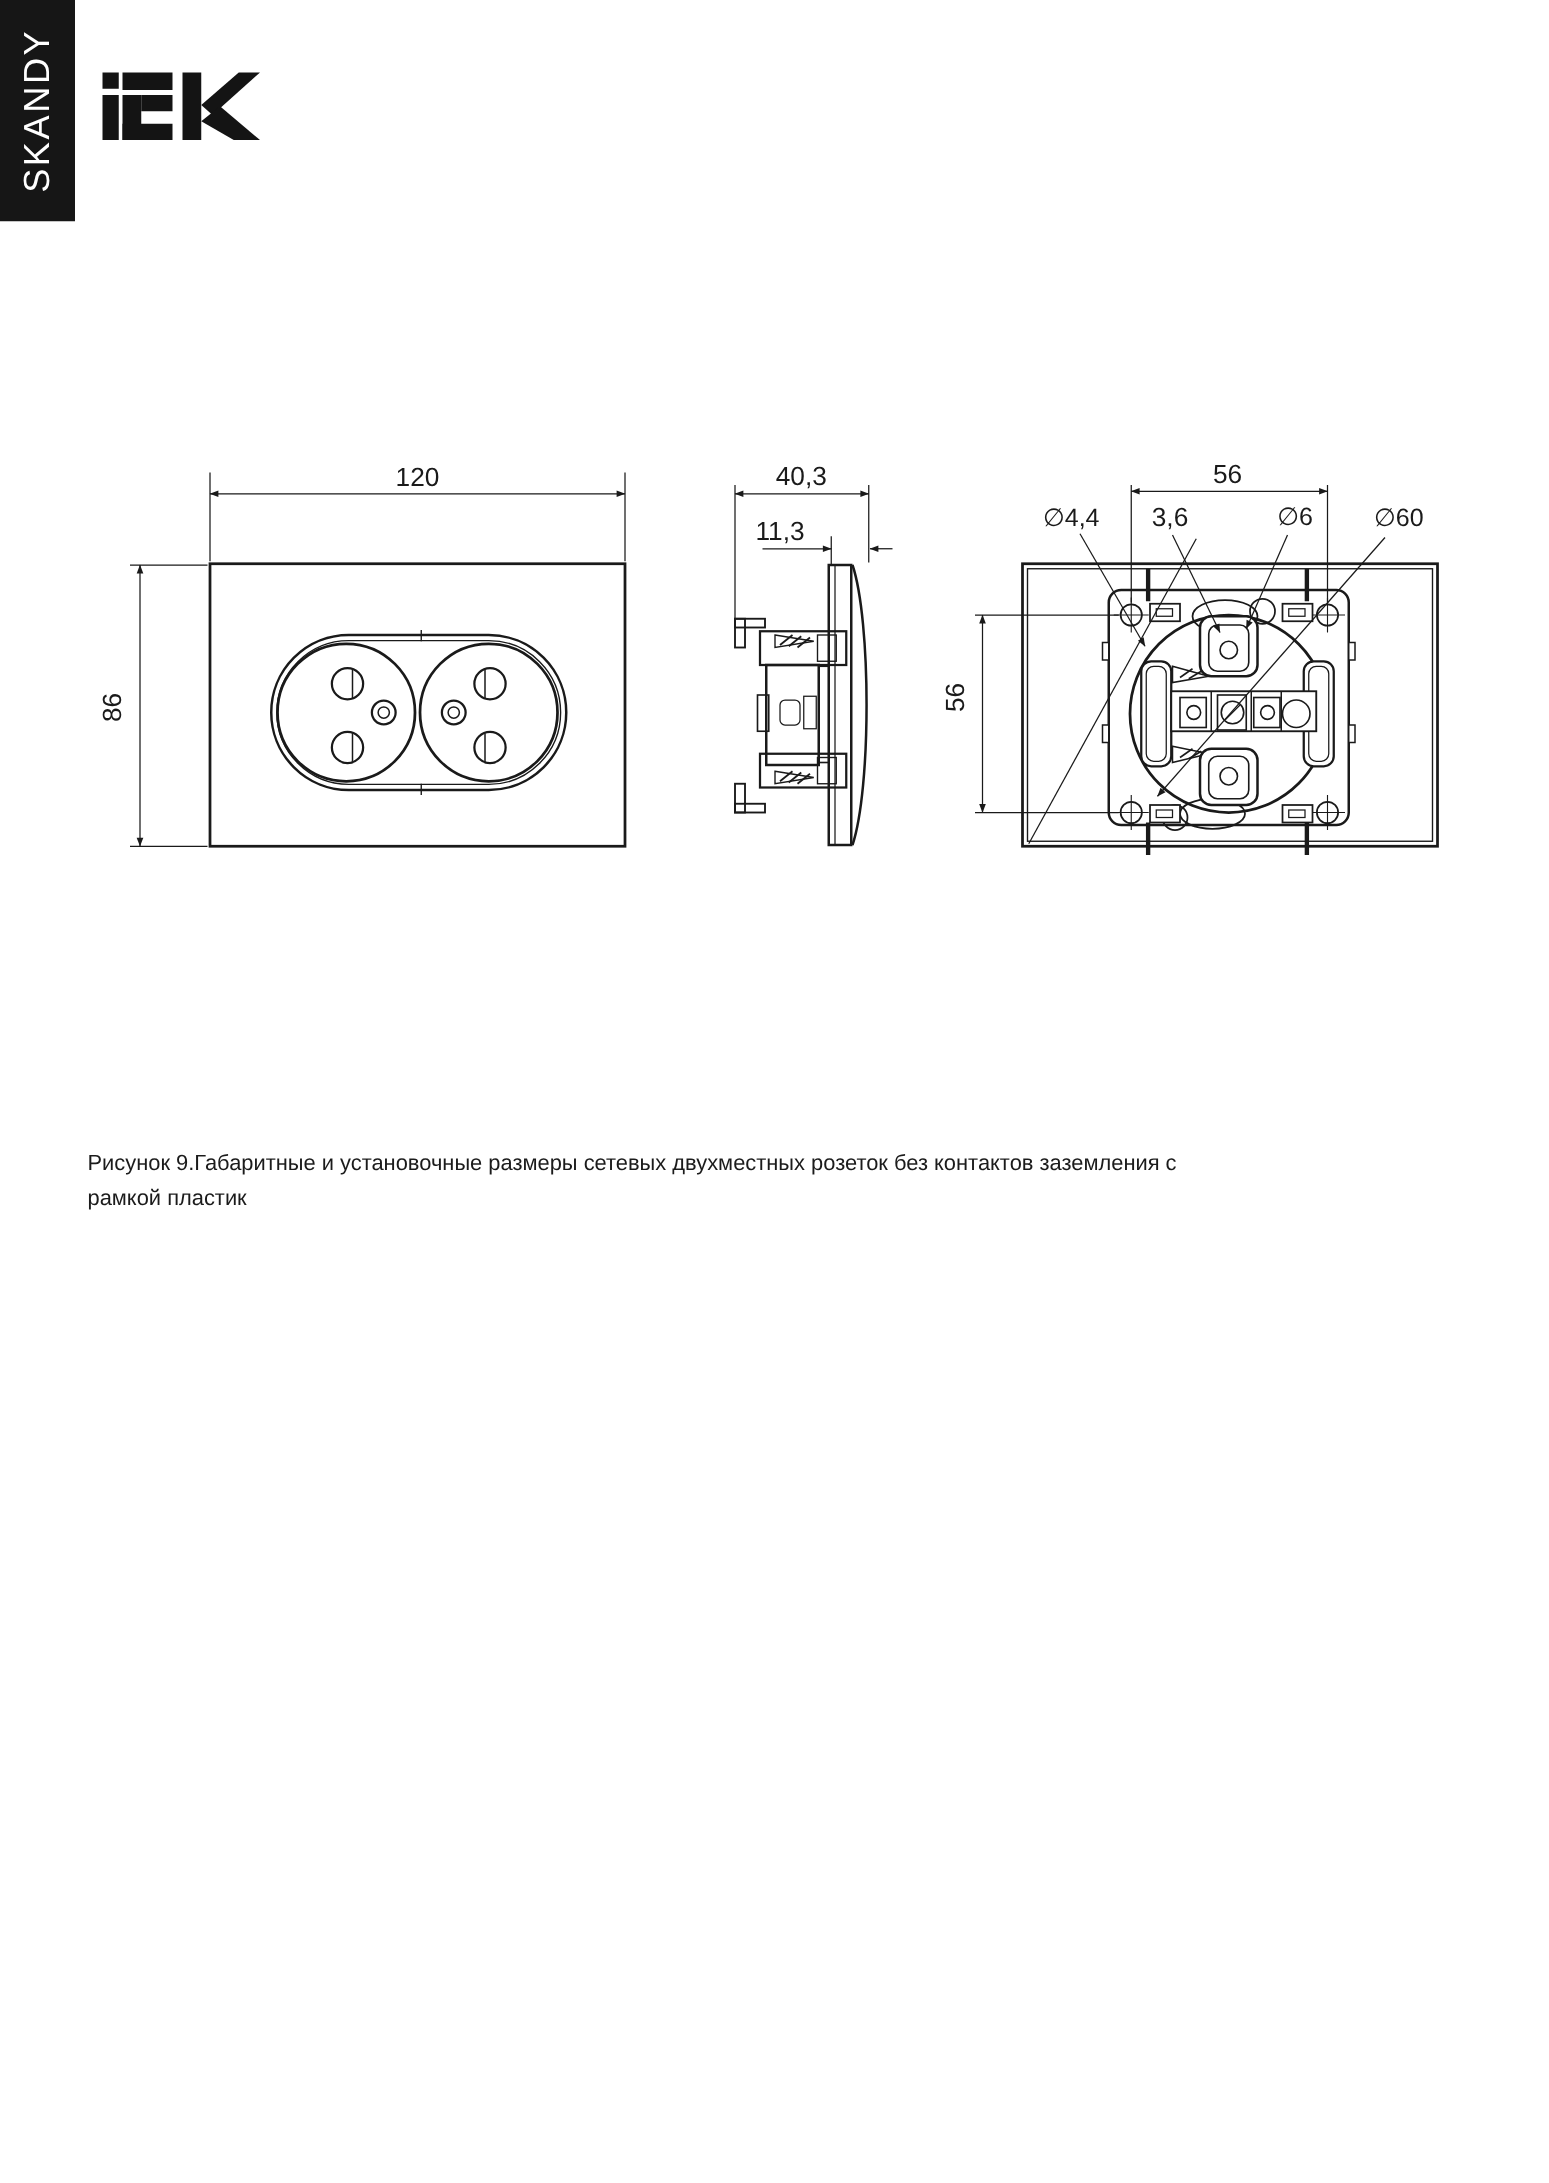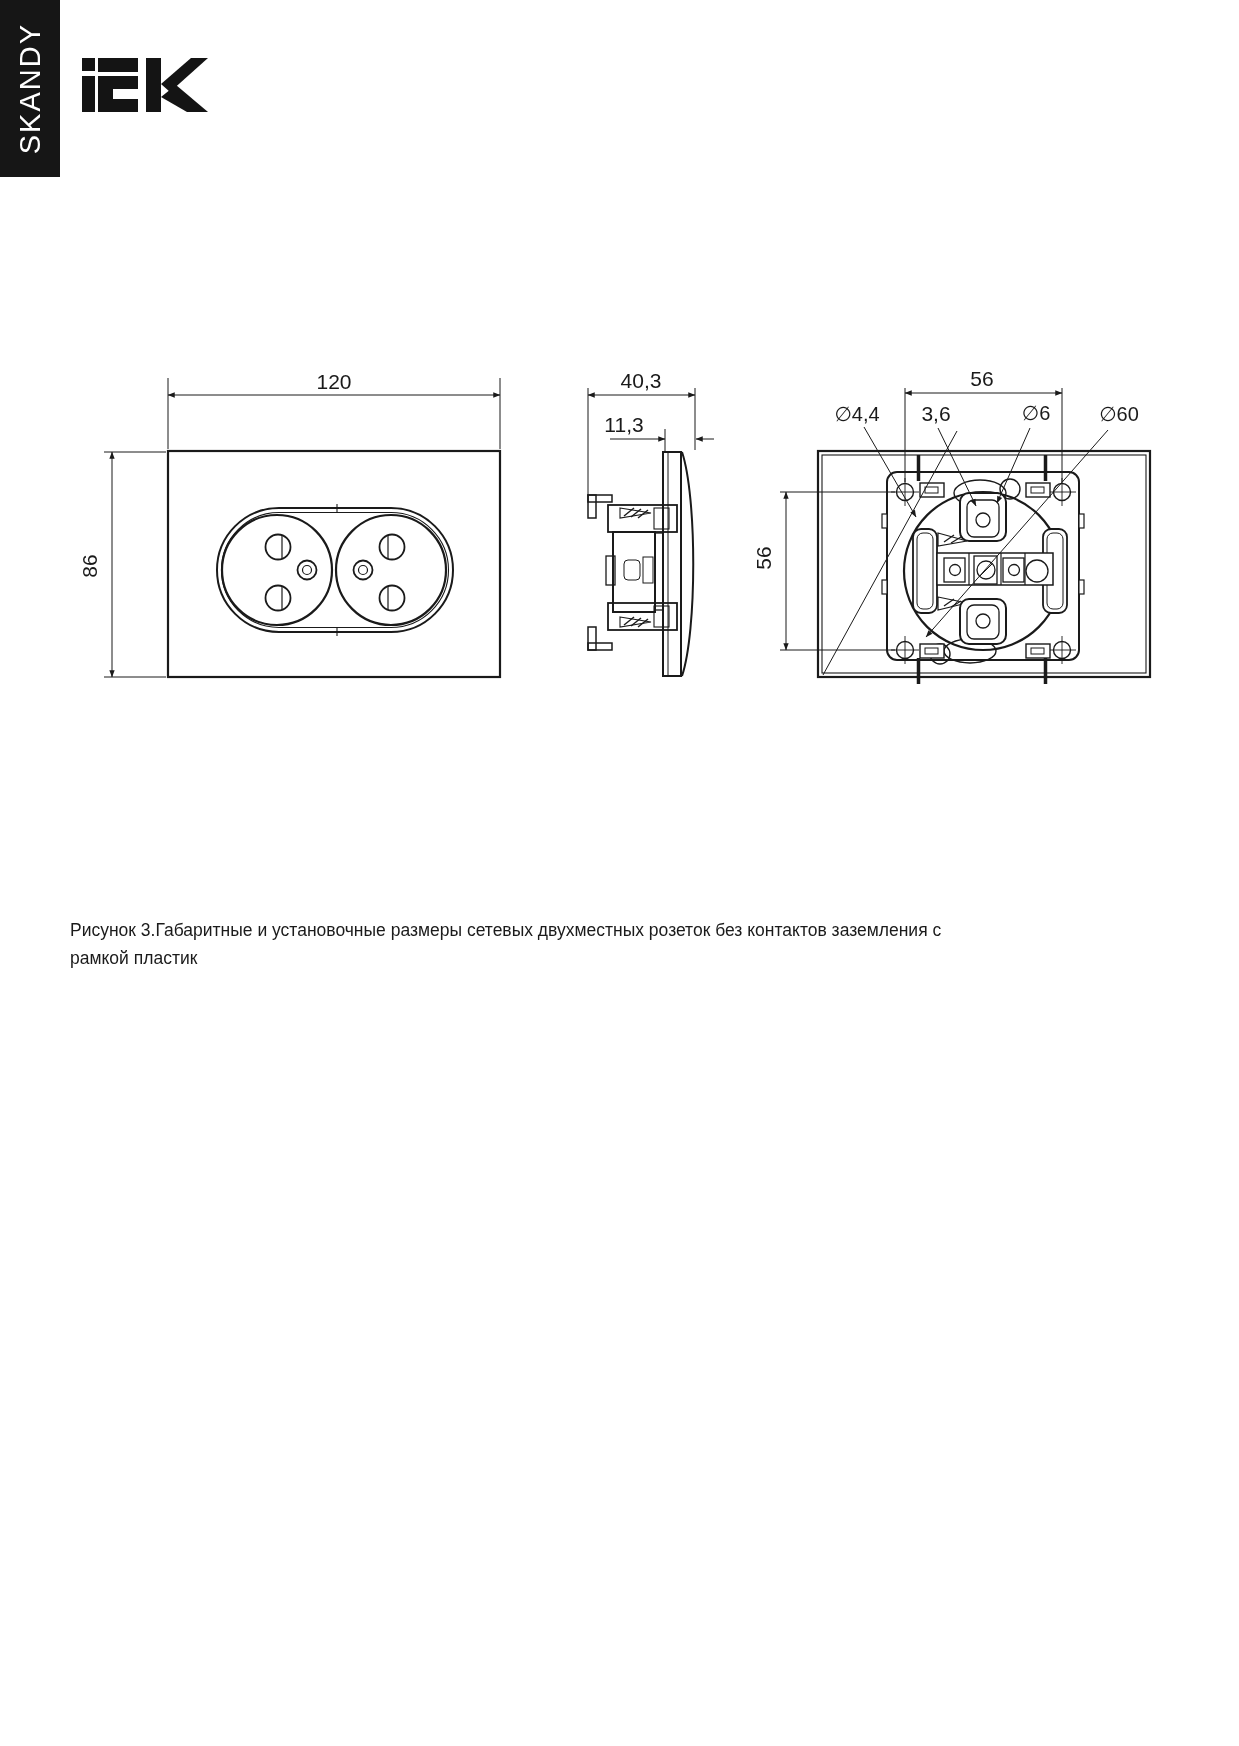--- a/index.html
+++ b/index.html
@@ -232,14 +232,14 @@
     <text x="936" y="421" text-anchor="middle" stroke="none">3,6</text>
     <line x1="938" y1="428" x2="976" y2="506" stroke-width="1" marker-end="url(#arw)"></line>
     <text x="1036" y="420" text-anchor="middle" class="dia" stroke="none">∅6</text>
     <line x1="1030" y1="428" x2="997" y2="503" stroke-width="1" marker-end="url(#arw)"></line>
     <text x="1119" y="421" text-anchor="middle" class="dia" stroke="none">∅60</text>
     <line x1="1108" y1="430" x2="926" y2="637" stroke-width="1" marker-end="url(#arw)"></line>
     <line x1="957" y1="431" x2="823" y2="675" stroke-width="1"></line>
   </g>
 </svg>
 
-<div class="caption">Рисунок 3.Габаритные и установочные размеры сетевых двухместных розеток без контактов заземления с
+<div class="caption">Рисунок 9.Габаритные и установочные размеры сетевых двухместных розеток без контактов заземления с
 рамкой пластик</div>
 
 </body></html>

